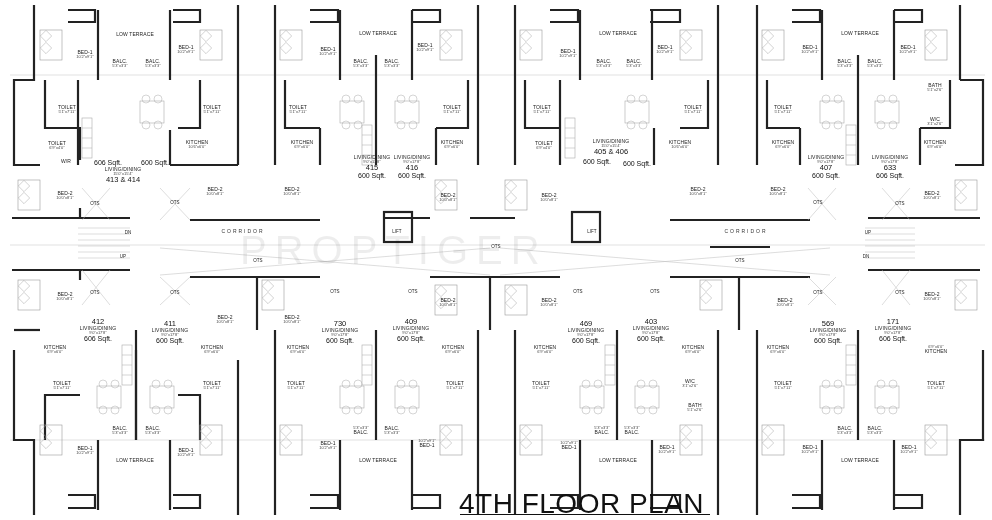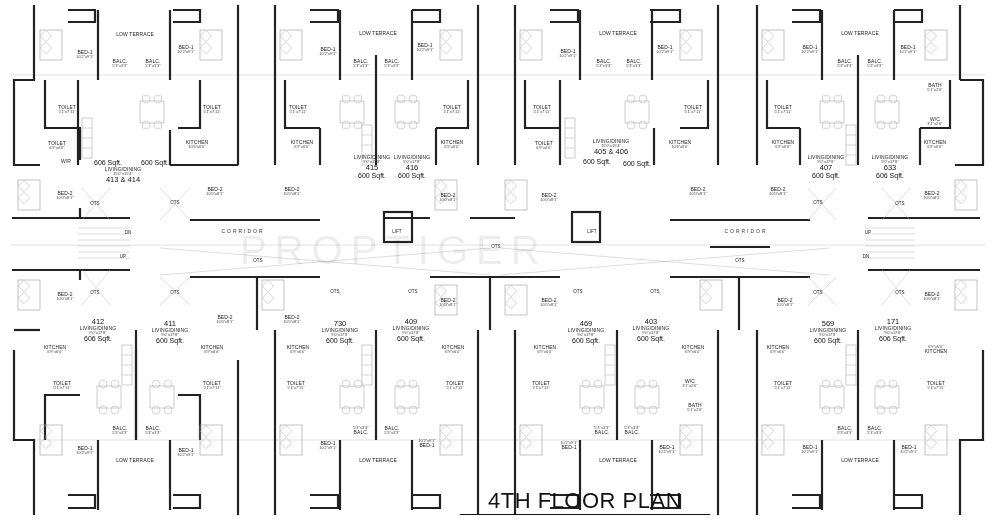--- a/index.html
+++ b/index.html
@@ -5,21 +5,21 @@
     html, body { margin:0; padding:0; background:#ffffff; }
     body { width:992px; height:520px; position:relative; overflow:hidden; font-family:"Liberation Sans", sans-serif; }
     #plan { position:absolute; left:0; top:0; width:992px; height:520px; }
     .lbl { position:absolute; font-family:"Liberation Sans", sans-serif; color:#222; text-align:center; line-height:1.05; white-space:nowrap; transform:translate(-50%,-50%); }
     .lbl .n { font-size:5px; letter-spacing:0.1px; display:block; }
     .lbl .d { font-size:4px; color:#444; display:block; }
     .unit-no { font-size:7.5px; color:#111; display:block; }
     .sqft { font-size:7px; color:#111; display:block; }
     .tiny { font-size:4.5px; }
     .corridor { font-size:5px; letter-spacing:2px; color:#333; }
-    .title { position:absolute; left:488px; top:488px; font-size:22px; color:#111; letter-spacing:0.5px; font-family:"Liberation Sans", sans-serif; }
+    .title { position:absolute; left:459px; top:488px; font-size:28px; color:#111; letter-spacing:0.5px; font-family:"Liberation Sans", sans-serif; }
     .title-underline { position:absolute; left:460px; top:514px; width:250px; height:1px; background:#111; }
     .watermark { position:absolute; left:240px; top:228px; font-size:40px; color:rgba(0,0,0,0.07); letter-spacing:8px; font-family:"Liberation Sans", sans-serif; font-weight:300; }
   </style>
 </head>
 <body>
 
 <svg id="plan" viewBox="0 0 992 520" xmlns="http://www.w3.org/2000/svg">
   <defs>
     <g id="bed">
       <rect x="0" y="0" width="22" height="30" fill="none" stroke="#999" stroke-width="0.6"></rect>

